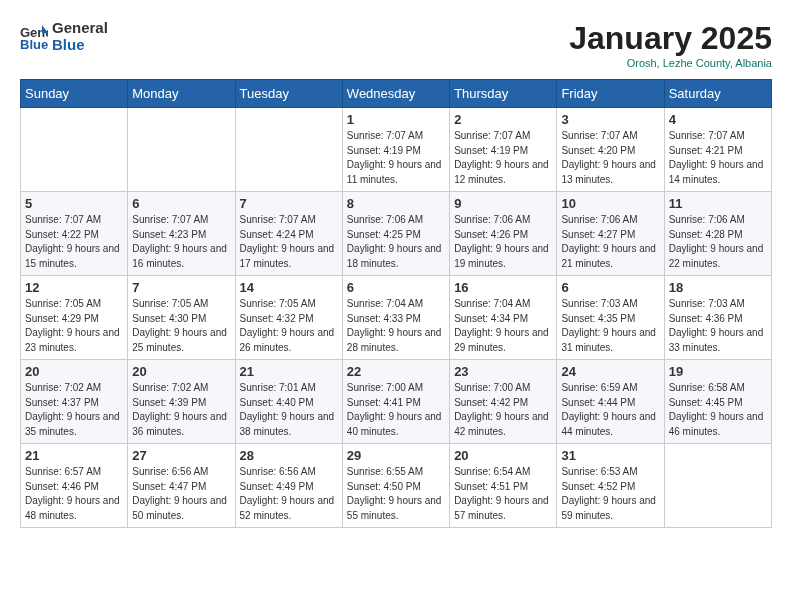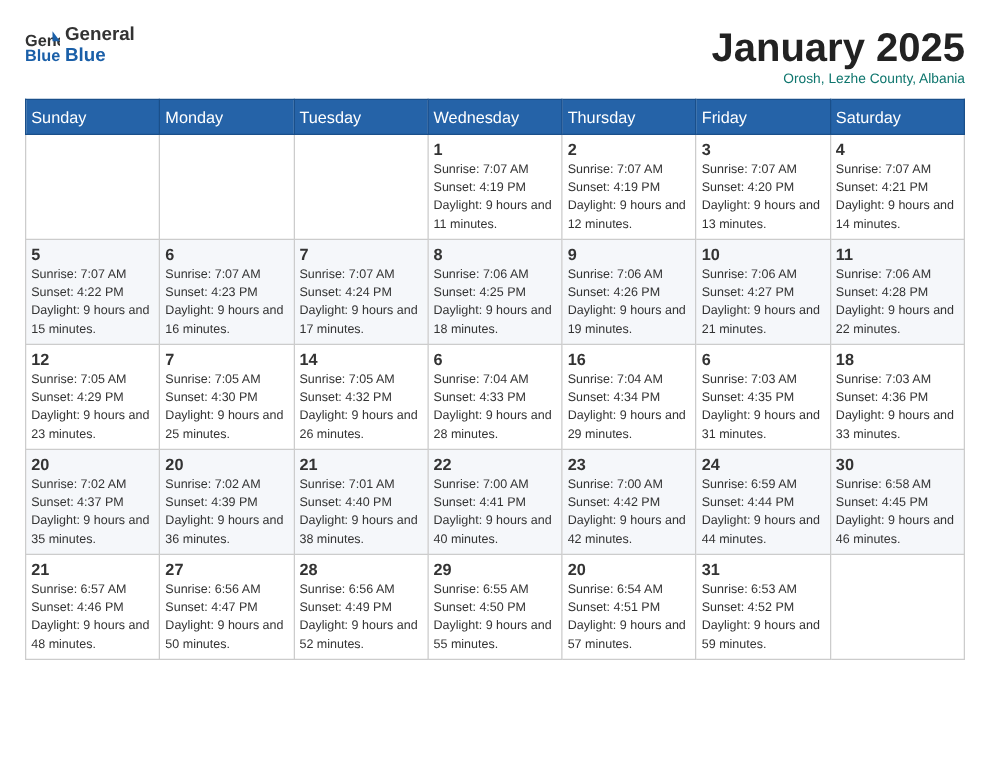--- a/index.html
+++ b/index.html
@@ -216,21 +216,21 @@
         </td>
         <td>
           <span class="day-number">23</span>
           <div class="day-info">Sunrise: 7:00 AM<br>Sunset: 4:42 PM<br>Daylight: 9 hours and 42 minutes.</div>
         </td>
         <td>
           <span class="day-number">24</span>
           <div class="day-info">Sunrise: 6:59 AM<br>Sunset: 4:44 PM<br>Daylight: 9 hours and 44 minutes.</div>
         </td>
         <td>
-          <span class="day-number">30</span>
+          <span class="day-number">19</span>
           <div class="day-info">Sunrise: 6:58 AM<br>Sunset: 4:45 PM<br>Daylight: 9 hours and 46 minutes.</div>
         </td>
       </tr>
       <tr>
         <td>
           <span class="day-number">21</span>
           <div class="day-info">Sunrise: 6:57 AM<br>Sunset: 4:46 PM<br>Daylight: 9 hours and 48 minutes.</div>
         </td>
         <td>
           <span class="day-number">27</span>

